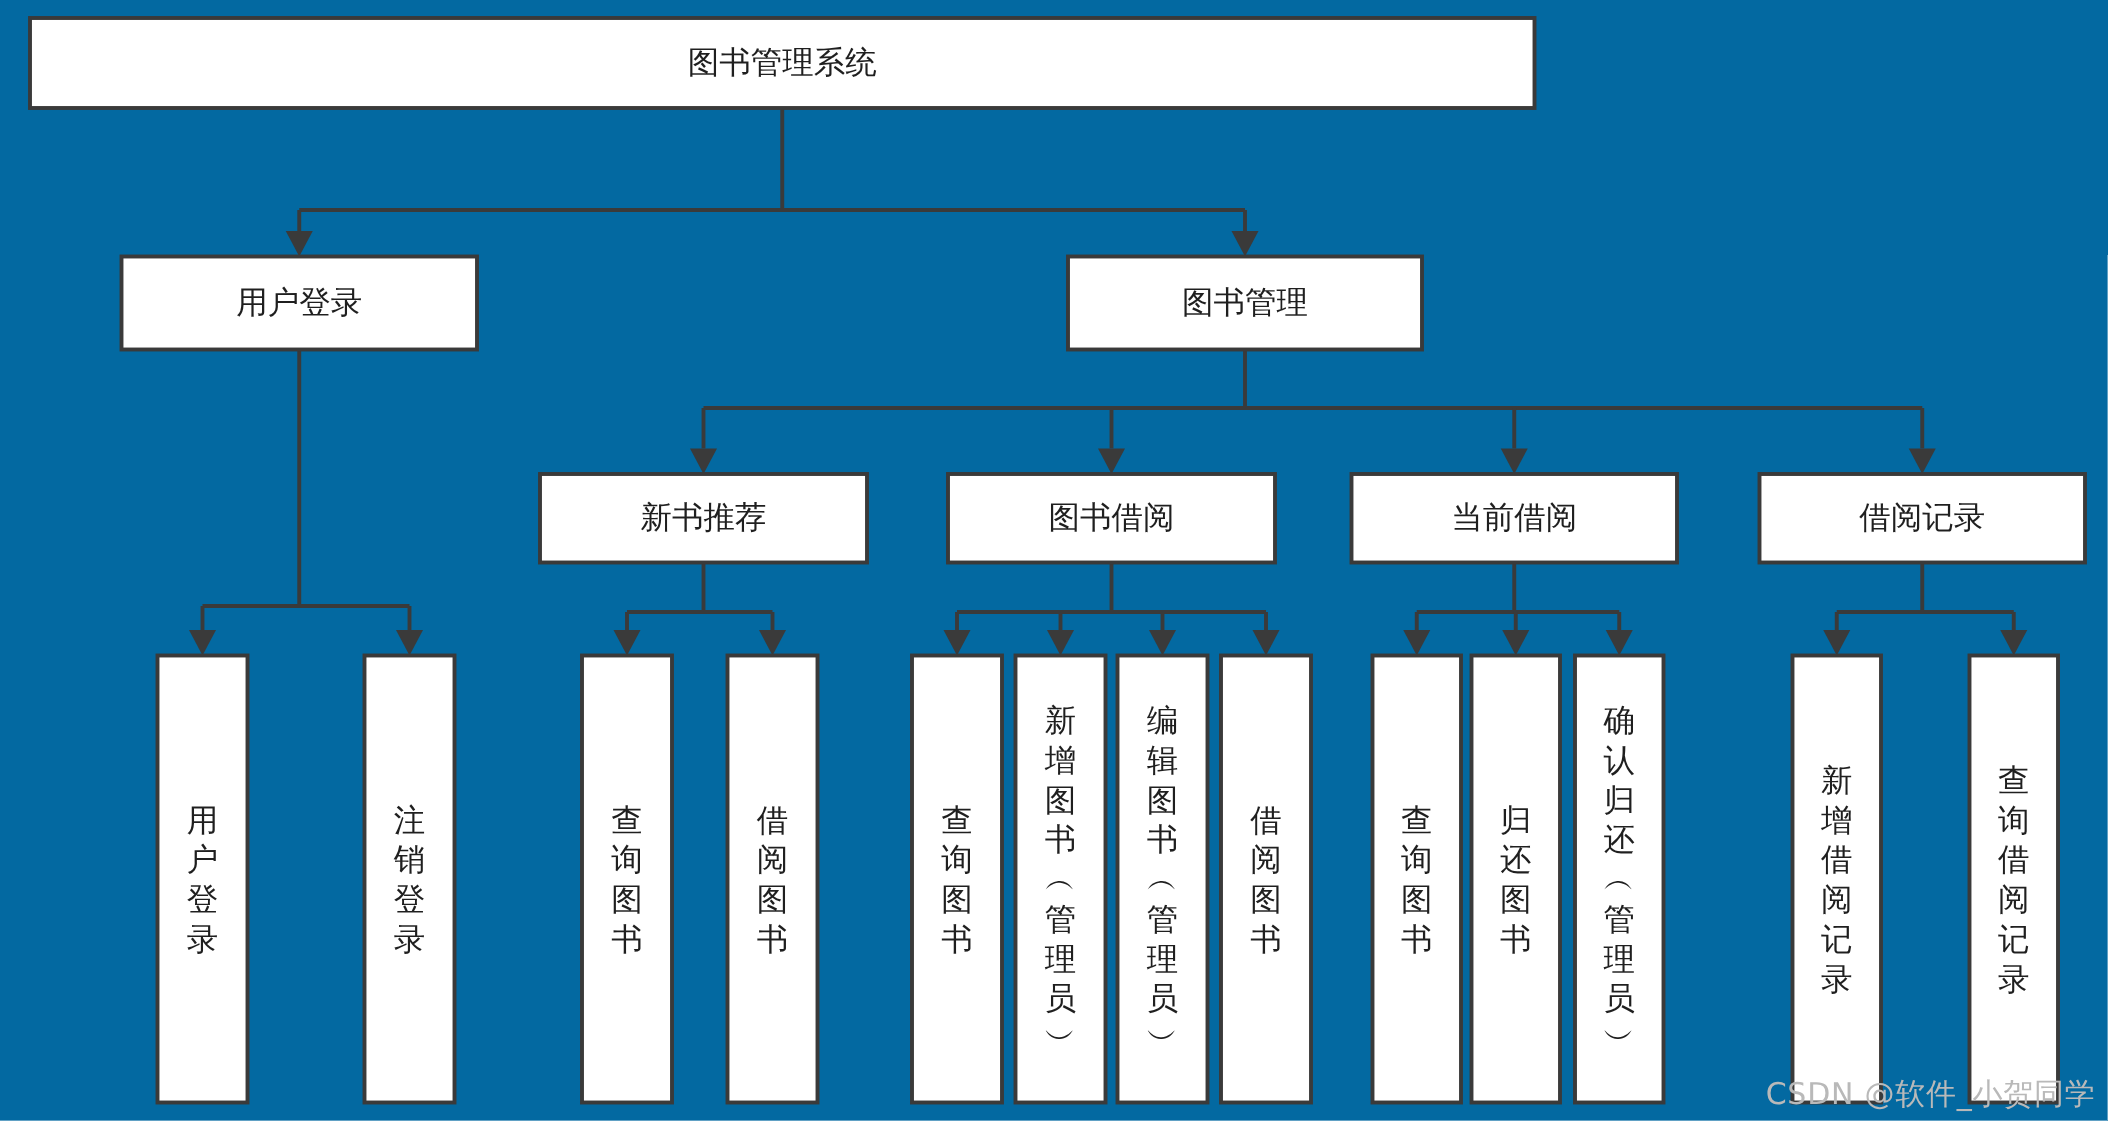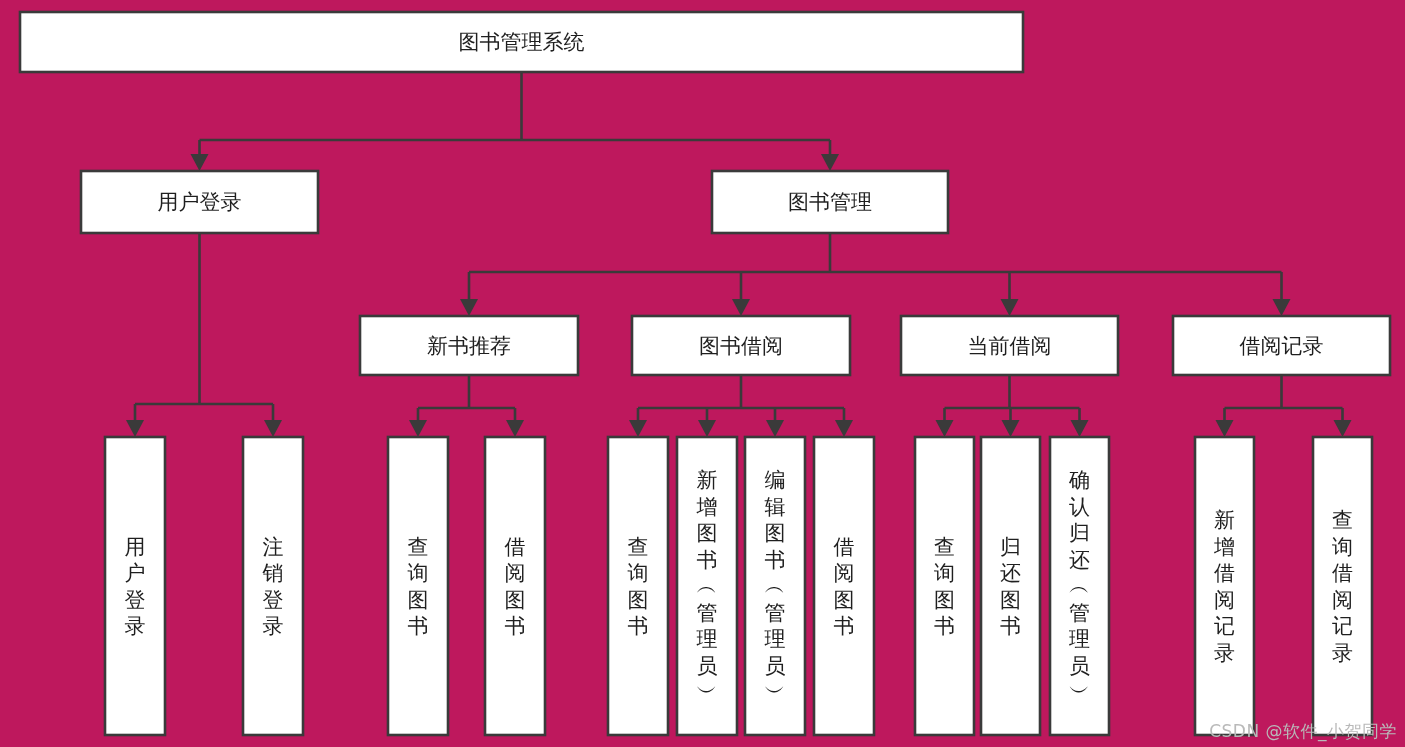--- a/index.html
+++ b/index.html
@@ -12,21 +12,21 @@
     width: 1405px;
     height: 747px;
     font-family: "DejaVu Sans", "Liberation Sans", sans-serif;
     overflow: hidden;
     position: relative;
   }
   #diagram-root {
     position: relative;
     width: 1405px;
     height: 747px;
-    background: #be185d;
+    background: #0369a1;
   }
   svg#flowchart {
     position: absolute;
     left: 0;
     top: 0;
     width: 1405px;
     height: 747px;
     display: block;
   }
   .node-box {
@@ -55,21 +55,21 @@
     font-family: "DejaVu Sans", "Liberation Sans", sans-serif;
     font-size: 21px;
     fill: #1f1f1f;
     text-anchor: middle;
   }
   .watermark {
     position: absolute;
     right: 8px;
     bottom: 4px;
     font-family: "DejaVu Sans", "Liberation Sans", sans-serif;
-    font-size: 17px;
+    font-size: 20px;
     color: #b9b9b9;
     letter-spacing: 0.5px;
     white-space: nowrap;
     pointer-events: none;
   }
 </style>
 </head>
 <body>
 
 <div id="diagram-root">

